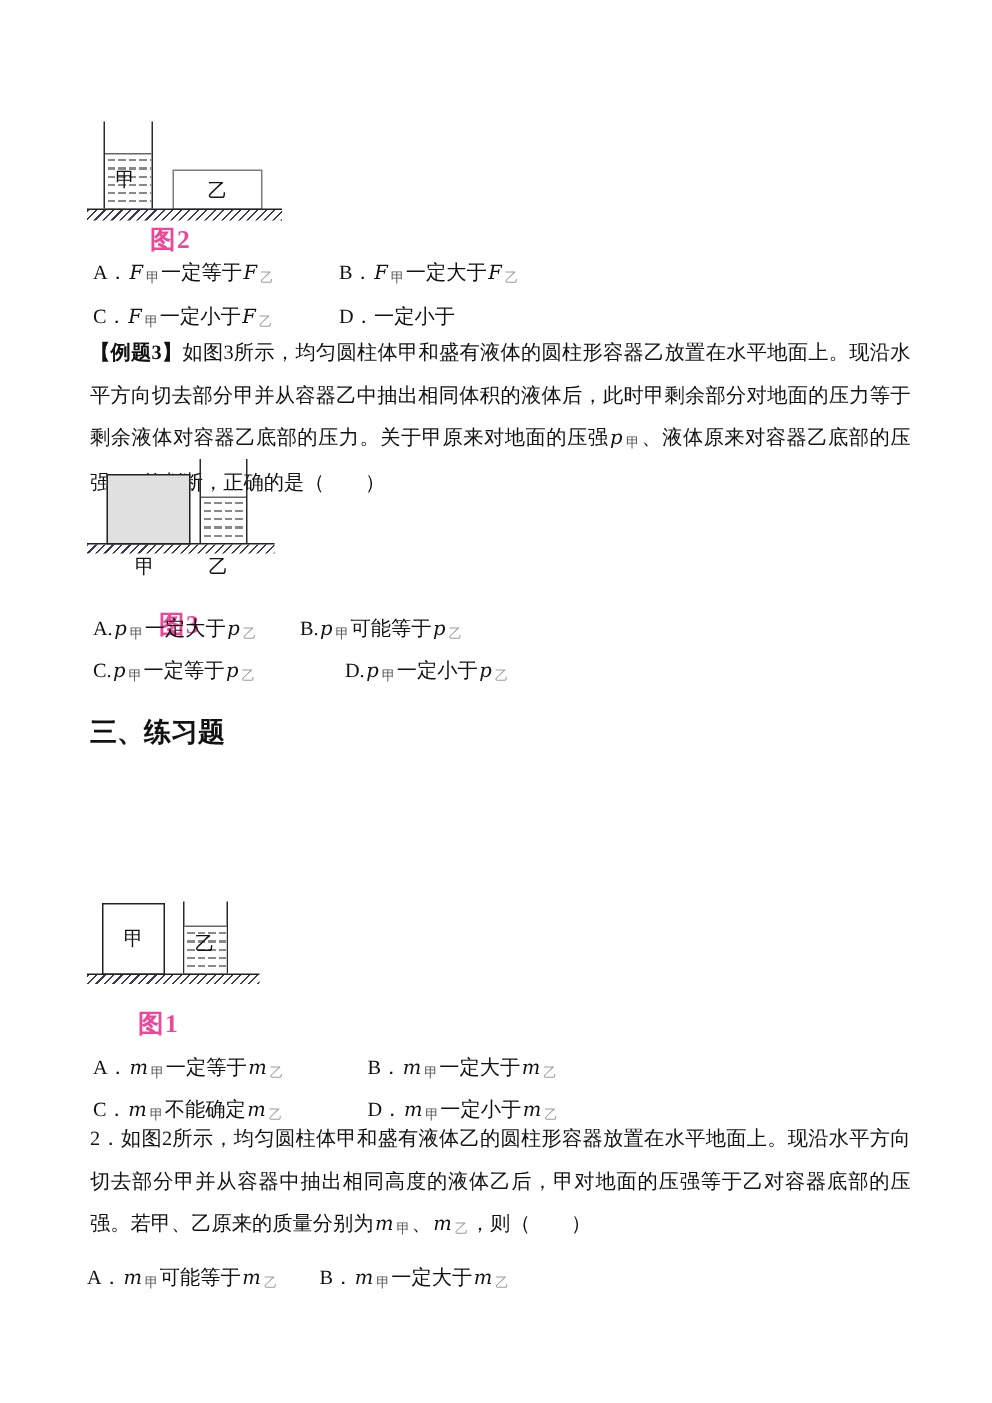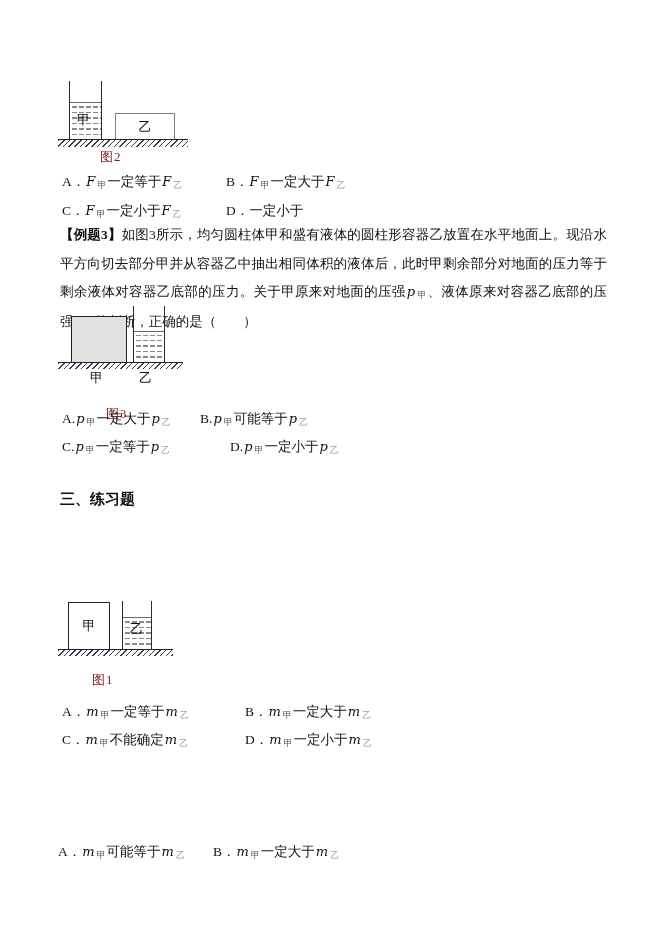--- a/index.html
+++ b/index.html
@@ -7,21 +7,21 @@
         font-family:"Liberation Serif","DejaVu Serif",serif;color:#111;}
   .abs{position:absolute;}
   .para{font-size:13.5px;line-height:28.6px;text-align:justify;color:#111;}
   .opt{font-size:13.5px;white-space:nowrap;color:#111;}
   .bold{font-weight:bold;}
   .var{font-family:"DejaVu Serif",serif;font-style:italic;font-size:13px;margin:0 1px;}
   .sub{font-size:9px;position:relative;top:2px;margin:0 1px;font-style:normal;
        font-family:"Liberation Serif",serif;}
   .sub-a{color:#555;}
   .sub-b{color:#9f9f9f;}
-  .caption{font-size:13px;color:#7f1d1d;letter-spacing:1px;}
+  .caption{font-size:17px;color:#ec4899;letter-spacing:1px;font-weight:bold;}
   .figlabel{font-size:13px;color:#111;}
   
   .beaker{border-left:1.5px solid #2a2a2a;border-right:1.5px solid #2a2a2a;}
   .liquid{position:absolute;left:0;right:0;bottom:0;border-top:1px solid #666;
           background-image:
             repeating-linear-gradient(90deg,#ffffff 0 2px,transparent 2px 7px),
             repeating-linear-gradient(0deg,transparent 0 4px,#8a8a8a 4px 5.5px);}
   .ground{border-top:1.6px solid #222;
           background-image:repeating-linear-gradient(135deg,#3a3a55 0 1px,transparent 1px 4px);}
   .block-white{background:#fff;border:1.5px solid #222;display:flex;align-items:center;
@@ -59,35 +59,36 @@
   <div class="abs ground" style="left:58px;top:362px;width:125px;height:6px;"></div>
   <span class="abs figlabel" style="left:90px;top:369px;">甲</span>
   <span class="abs figlabel" style="left:139px;top:369px;">乙</span>
   <div class="abs caption" style="left:106px;top:405px;">图3</div>
 
   <div class="abs opt" style="left:62px;top:410px;"><span>A.</span><span class="var">p</span><span class="sub sub-a">甲</span><span>一定大于</span><span class="var">p</span><span class="sub sub-b">乙</span></div>
   <div class="abs opt" style="left:200px;top:410px;"><span>B.</span><span class="var">p</span><span class="sub sub-a">甲</span><span>可能等于</span><span class="var">p</span><span class="sub sub-b">乙</span></div>
   <div class="abs opt" style="left:62px;top:438px;"><span>C.</span><span class="var">p</span><span class="sub sub-a">甲</span><span>一定等于</span><span class="var">p</span><span class="sub sub-b">乙</span></div>
   <div class="abs opt" style="left:230px;top:438px;"><span>D.</span><span class="var">p</span><span class="sub sub-a">甲</span><span>一定小于</span><span class="var">p</span><span class="sub sub-b">乙</span></div>
 
-  <div class="abs opt bold" style="left:60px;top:490px;font-size:15px;">三、练习题</div>
+  <div class="abs opt bold" style="left:60px;top:476px;font-size:18px;">三、练习题</div>
 
 
   <div class="abs block-white" style="left:68px;top:602px;width:40px;height:46px;">
     <span>甲</span>
   </div>
   <div class="abs beaker" style="left:122px;top:601px;width:28px;height:48px;">
     <div class="liquid" style="height:31px;"></div>
     <span class="abs figlabel" style="left:7px;top:19px;">乙</span>
   </div>
   <div class="abs ground" style="left:58px;top:649px;width:115px;height:6px;"></div>
   <div class="abs caption" style="left:92px;top:671px;">图1</div>
 
   <div class="abs opt" style="left:62px;top:703px;"><span>A．</span><span class="var">m</span><span class="sub sub-a">甲</span><span>一定等于</span><span class="var">m</span><span class="sub sub-b">乙</span></div>
   <div class="abs opt" style="left:245px;top:703px;"><span>B．</span><span class="var">m</span><span class="sub sub-a">甲</span><span>一定大于</span><span class="var">m</span><span class="sub sub-b">乙</span></div>
   <div class="abs opt" style="left:62px;top:731px;"><span>C．</span><span class="var">m</span><span class="sub sub-a">甲</span><span>不能确定</span><span class="var">m</span><span class="sub sub-b">乙</span></div>
   <div class="abs opt" style="left:245px;top:731px;"><span>D．</span><span class="var">m</span><span class="sub sub-a">甲</span><span>一定小于</span><span class="var">m</span><span class="sub sub-b">乙</span></div>
 
+  <div class="abs para" style="left:60px;top:745px;width:547px;"><span>2．</span><span>如图2所示，均匀圆柱体甲和盛有液体乙的圆柱形容器放置在水平地面上。现沿水平方向切去部分甲并从容器中抽出相同高度的液体乙后，甲对地面的压强等于乙对容器底部的压强。若甲、乙原来的质量分别为</span><span class="var">m</span><span class="sub sub-a">甲</span><span>、</span><span class="var">m</span><span class="sub sub-b">乙</span><span>，则（　　）</span></div>
 
   <div class="abs opt" style="left:58px;top:843px;"><span>A．</span><span class="var">m</span><span class="sub sub-a">甲</span><span>可能等于</span><span class="var">m</span><span class="sub sub-b">乙</span></div>
   <div class="abs opt" style="left:213px;top:843px;"><span>B．</span><span class="var">m</span><span class="sub sub-a">甲</span><span>一定大于</span><span class="var">m</span><span class="sub sub-b">乙</span></div>
 
 </div>
 
 </body></html>

